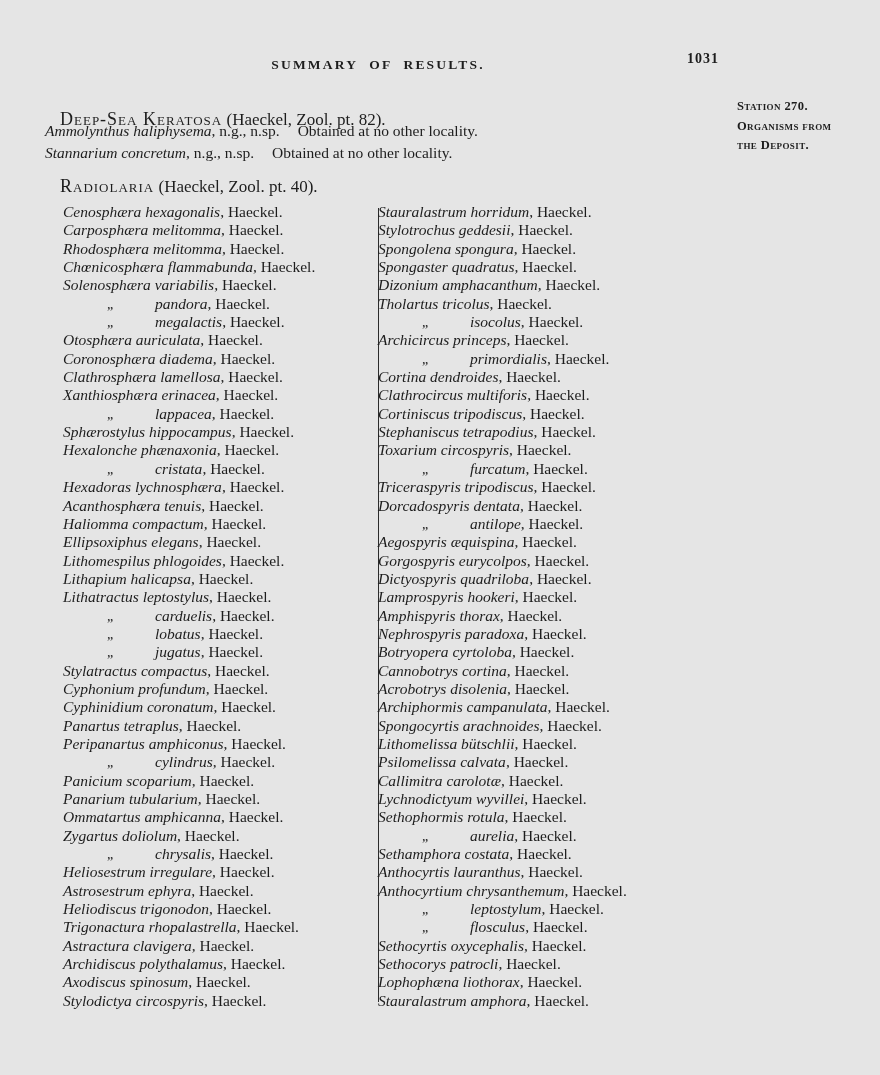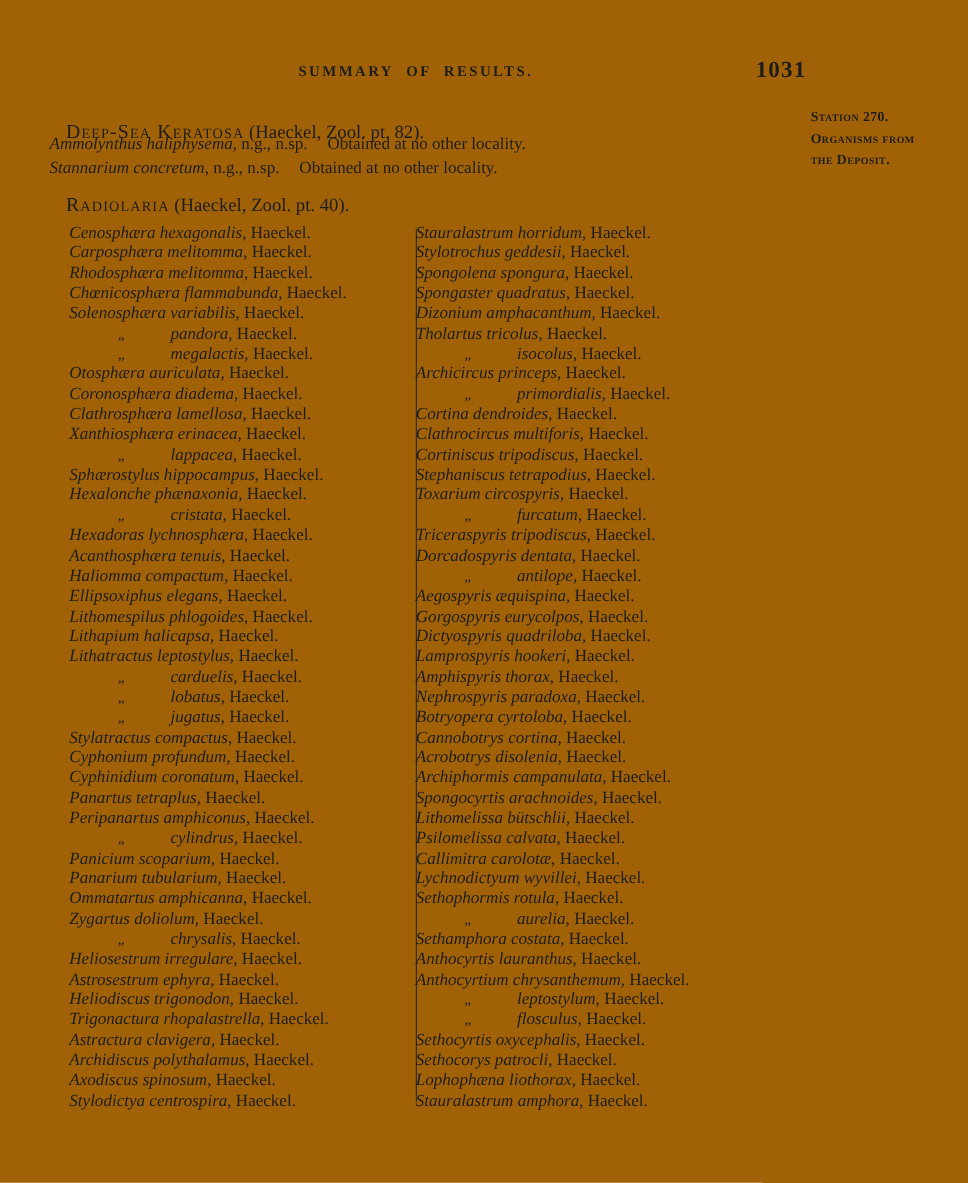--- a/index.html
+++ b/index.html
@@ -6,31 +6,31 @@
   body {
     width: 880px; height: 1075px;
     background: #f7f7f5;
     overflow: hidden;
   }
   .page {
     position: relative;
     width: 880px; height: 1075px;
     font-family: "Liberation Serif", "DejaVu Serif", serif;
     color: #1d1d1d;
-    background: #a16207;
+    background: #e5e5e5;
   }
   .running-head {
     position: absolute; top: 57px; left: 238px; width: 280px;
     text-align: center;
     font-size: 13.5px; font-weight: 600;
     letter-spacing: 2.2px; word-spacing: 6px;
   }
   .page-number {
     position: absolute; top: 51px; left: 687px;
-    font-size: 21px; font-weight: 600; letter-spacing: 1px;
+    font-size: 14px; font-weight: 600; letter-spacing: 1px;
   }
   .heading {
     position: absolute; margin: 0;
     font-size: 17px; font-weight: normal; white-space: nowrap;
   }
   .heading .sc {
     font-variant: small-caps;
     font-size: 18px;
     letter-spacing: 1px;
   }
@@ -128,21 +128,21 @@
       <div class="entry-row"><i>Ommatartus amphicanna</i><span>, Haeckel.</span></div>
       <div class="entry-row"><i>Zygartus doliolum</i><span>, Haeckel.</span></div>
       <div class="entry-row"><span class="ditto">„</span><i class="ep">chrysalis</i><span>, Haeckel.</span></div>
       <div class="entry-row"><i>Heliosestrum irregulare</i><span>, Haeckel.</span></div>
       <div class="entry-row"><i>Astrosestrum ephyra</i><span>, Haeckel.</span></div>
       <div class="entry-row"><i>Heliodiscus trigonodon</i><span>, Haeckel.</span></div>
       <div class="entry-row"><i>Trigonactura rhopalastrella</i><span>, Haeckel.</span></div>
       <div class="entry-row"><i>Astractura clavigera</i><span>, Haeckel.</span></div>
       <div class="entry-row"><i>Archidiscus polythalamus</i><span>, Haeckel.</span></div>
       <div class="entry-row"><i>Axodiscus spinosum</i><span>, Haeckel.</span></div>
-      <div class="entry-row"><i>Stylodictya centrospira</i><span>, Haeckel.</span></div>
+      <div class="entry-row"><i>Stylodictya circospyris</i><span>, Haeckel.</span></div>
     </div>
   <div class="divider"></div>
   <div class="species-col col-right" id="col-right">
       <div class="entry-row"><i>Stauralastrum horridum</i><span>, Haeckel.</span></div>
       <div class="entry-row"><i>Stylotrochus geddesii</i><span>, Haeckel.</span></div>
       <div class="entry-row"><i>Spongolena spongura</i><span>, Haeckel.</span></div>
       <div class="entry-row"><i>Spongaster quadratus</i><span>, Haeckel.</span></div>
       <div class="entry-row"><i>Dizonium amphacanthum</i><span>, Haeckel.</span></div>
       <div class="entry-row"><i>Tholartus tricolus</i><span>, Haeckel.</span></div>
       <div class="entry-row"><span class="ditto">„</span><i class="ep">isocolus</i><span>, Haeckel.</span></div>

